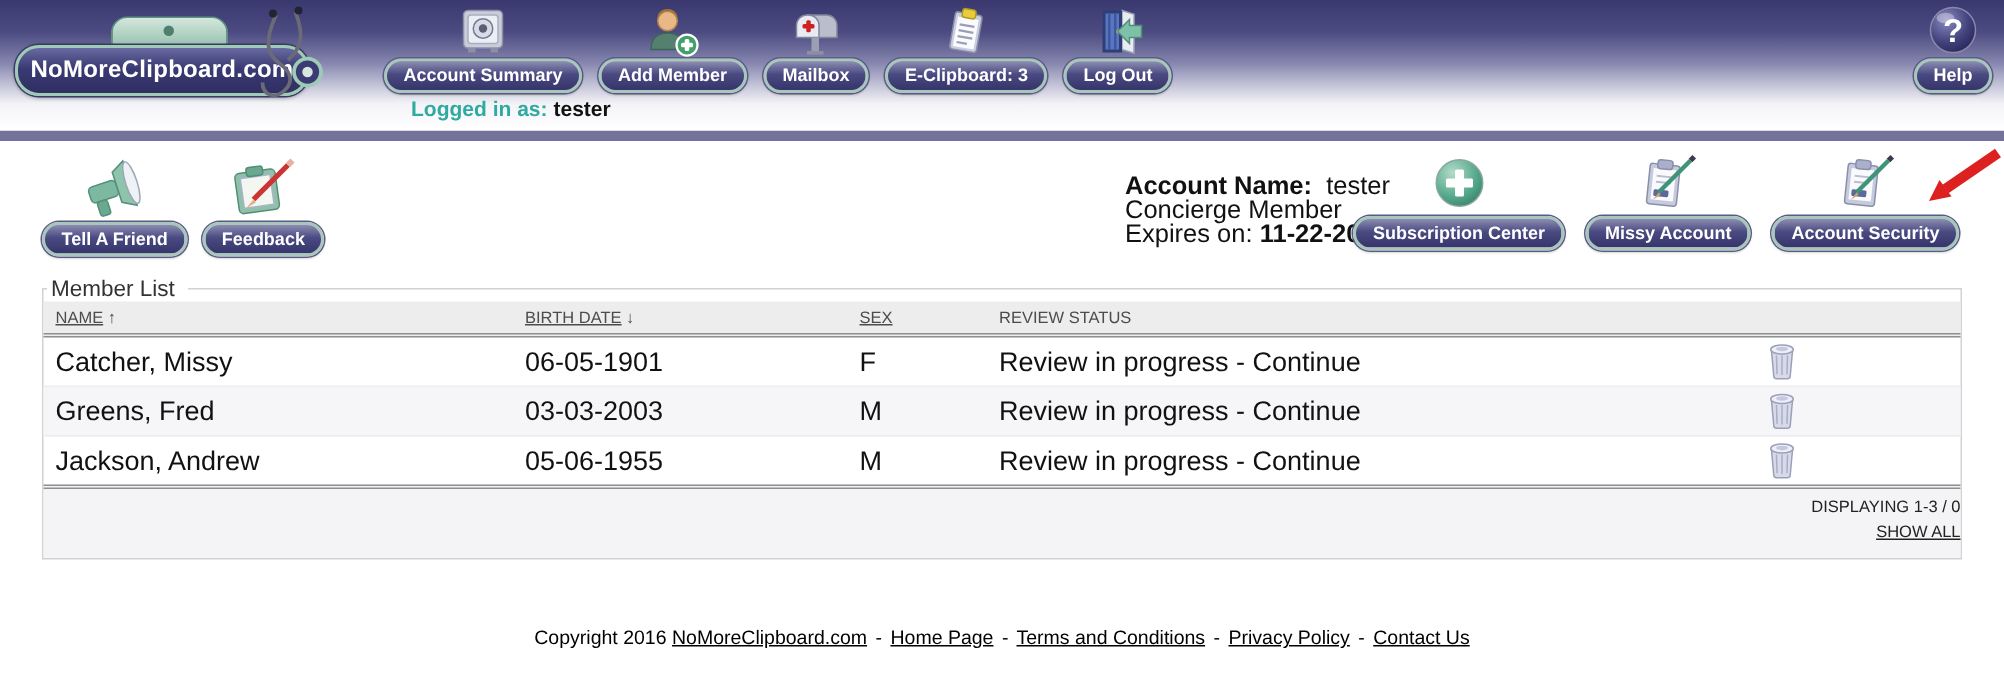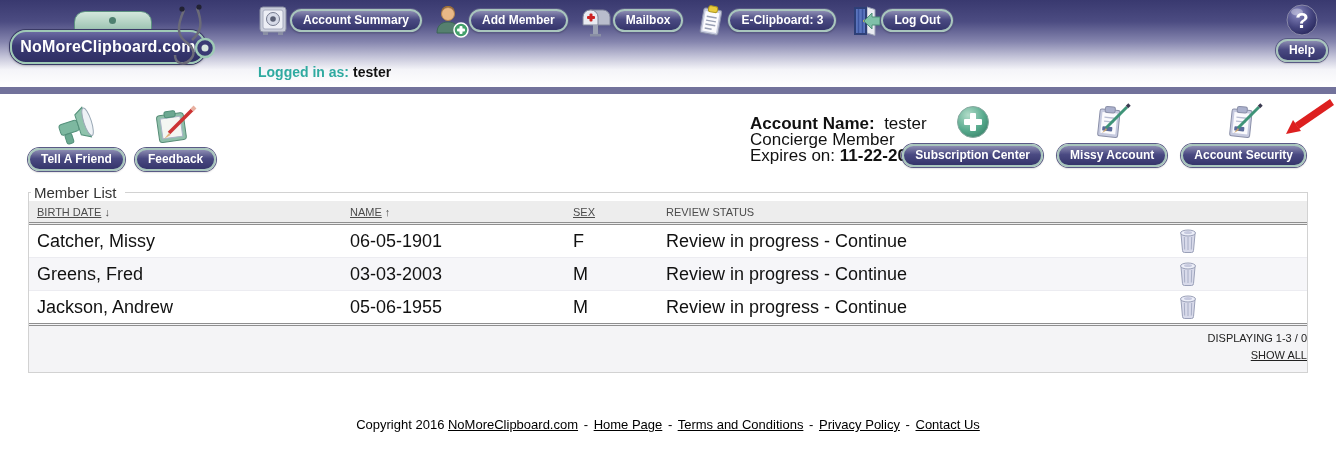--- a/index.html
+++ b/index.html
@@ -29,29 +29,29 @@
     position:absolute;left:0;top:28px;width:192px;height:30px;border-radius:16px;
     background:linear-gradient(180deg,#6a6aa2,#3a3a74 45%,#2f2f63);
     border:2px solid #9fcab6;box-shadow:0 0 0 1px #3a3a66,0 1px 3px rgba(0,0,0,.45);
     display:flex;align-items:center;justify-content:center;
     color:#fff;font-weight:bold;font-size:16px;letter-spacing:.2px;
   }
   .logo-steth{position:absolute;left:152px;top:0;}
 
   
   .nav{position:absolute;left:256px;top:2px;display:flex;align-items:flex-end;gap:11px;}
-  .nav-item{display:flex;align-items:center;}
+  .nav-item{display:flex;flex-direction:column;align-items:center;}
   .nav-icon{height:36px;display:flex;align-items:flex-end;justify-content:center;margin-bottom:1px;}
   .pill-btn{
     display:inline-block;border-radius:12px;border:2px solid #a9c6bd;
     box-shadow:0 0 0 1px #5a5a86,0 1px 2px rgba(0,0,0,.35);
     background:linear-gradient(180deg,#8c8cb2 0%,#4a4a82 45%,#35356b 100%);
     color:#fff;font-weight:bold;font-size:12px;padding:2px 11px 3px;white-space:nowrap;cursor:pointer;
   }
-  .logged-in{position:absolute;left:258px;top:64px;font-size:14px;font-weight:bold;color:#2faaa0;}
+  .logged-in{position:absolute;left:274px;top:64px;font-size:14px;font-weight:bold;color:#2faaa0;}
   .logged-in .user{color:#111;margin-left:4px;}
   .help-box{position:absolute;right:8px;top:2px;display:flex;flex-direction:column;align-items:center;}
 
   
   .content{position:relative;background:#fff;}
   .actions{position:relative;height:84px;}
   .left-actions{position:absolute;left:28px;top:10px;display:flex;gap:10px;}
   .action-item{display:flex;flex-direction:column;align-items:center;}
   .action-icon{height:42px;display:flex;align-items:flex-end;justify-content:center;margin-bottom:2px;}
   .account-info{position:absolute;left:750px;top:22px;font-size:17px;color:#111;line-height:16px;}
@@ -297,22 +297,22 @@
         <line x1="58" y1="4" x2="23" y2="28" stroke="#dd2020" stroke-width="7"></line>
         <polygon points="12,36 19,22 27,33" fill="#dd2020"></polygon>
       </svg>
     </span>
   </div>
 
   <fieldset class="member-list">
     <legend class="ml-title">Member List</legend>
 
     <div class="ml-grid ml-head">
+      <div class="cell"><span class="hlink">NAME</span><span class="sort-glyph">↑</span></div>
       <div class="cell"><span class="hlink">BIRTH DATE</span><span class="sort-glyph">↓</span></div>
-      <div class="cell"><span class="hlink">NAME</span><span class="sort-glyph">↑</span></div>
       <div class="cell"><span class="hlink">SEX</span></div>
       <div class="cell">REVIEW STATUS</div>
       <div class="cell cell-delete">DELETE</div>
     </div>
 
     <div class="ml-grid ml-row">
       <div class="cell">Catcher, Missy</div>
       <div class="cell">06-05-1901</div>
       <div class="cell">F</div>
       <div class="cell">Review in progress - Continue</div>

